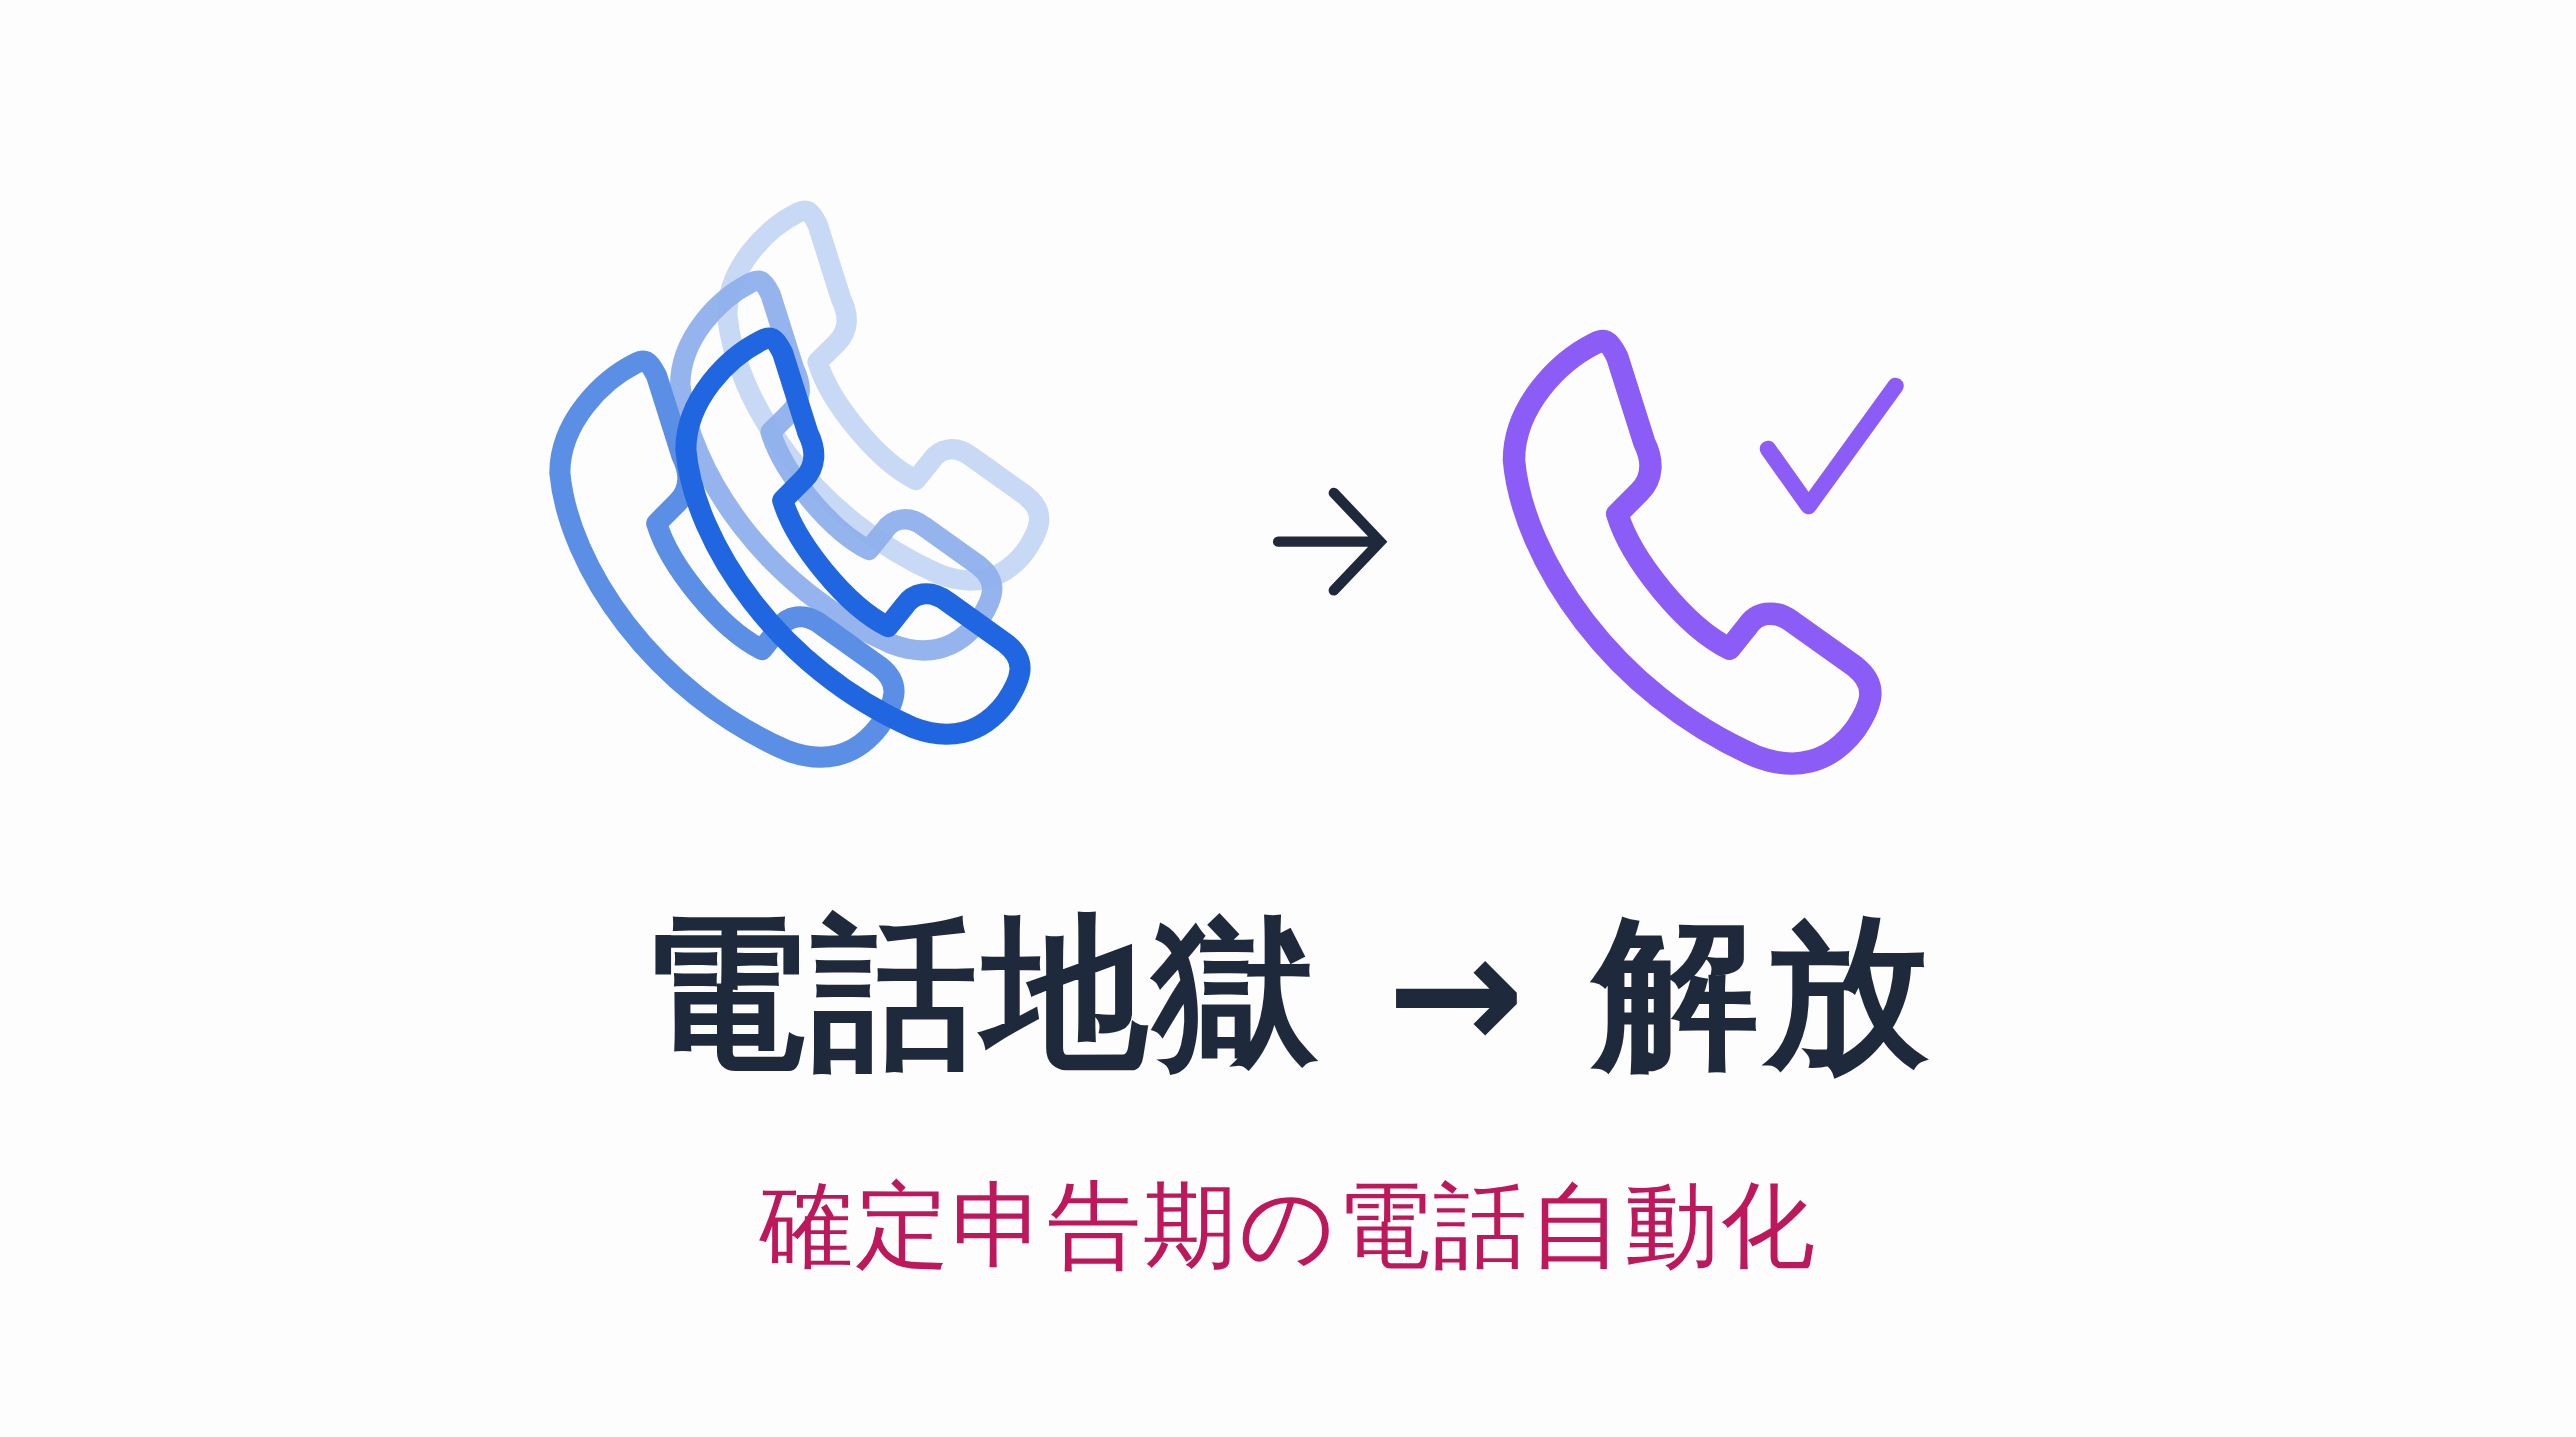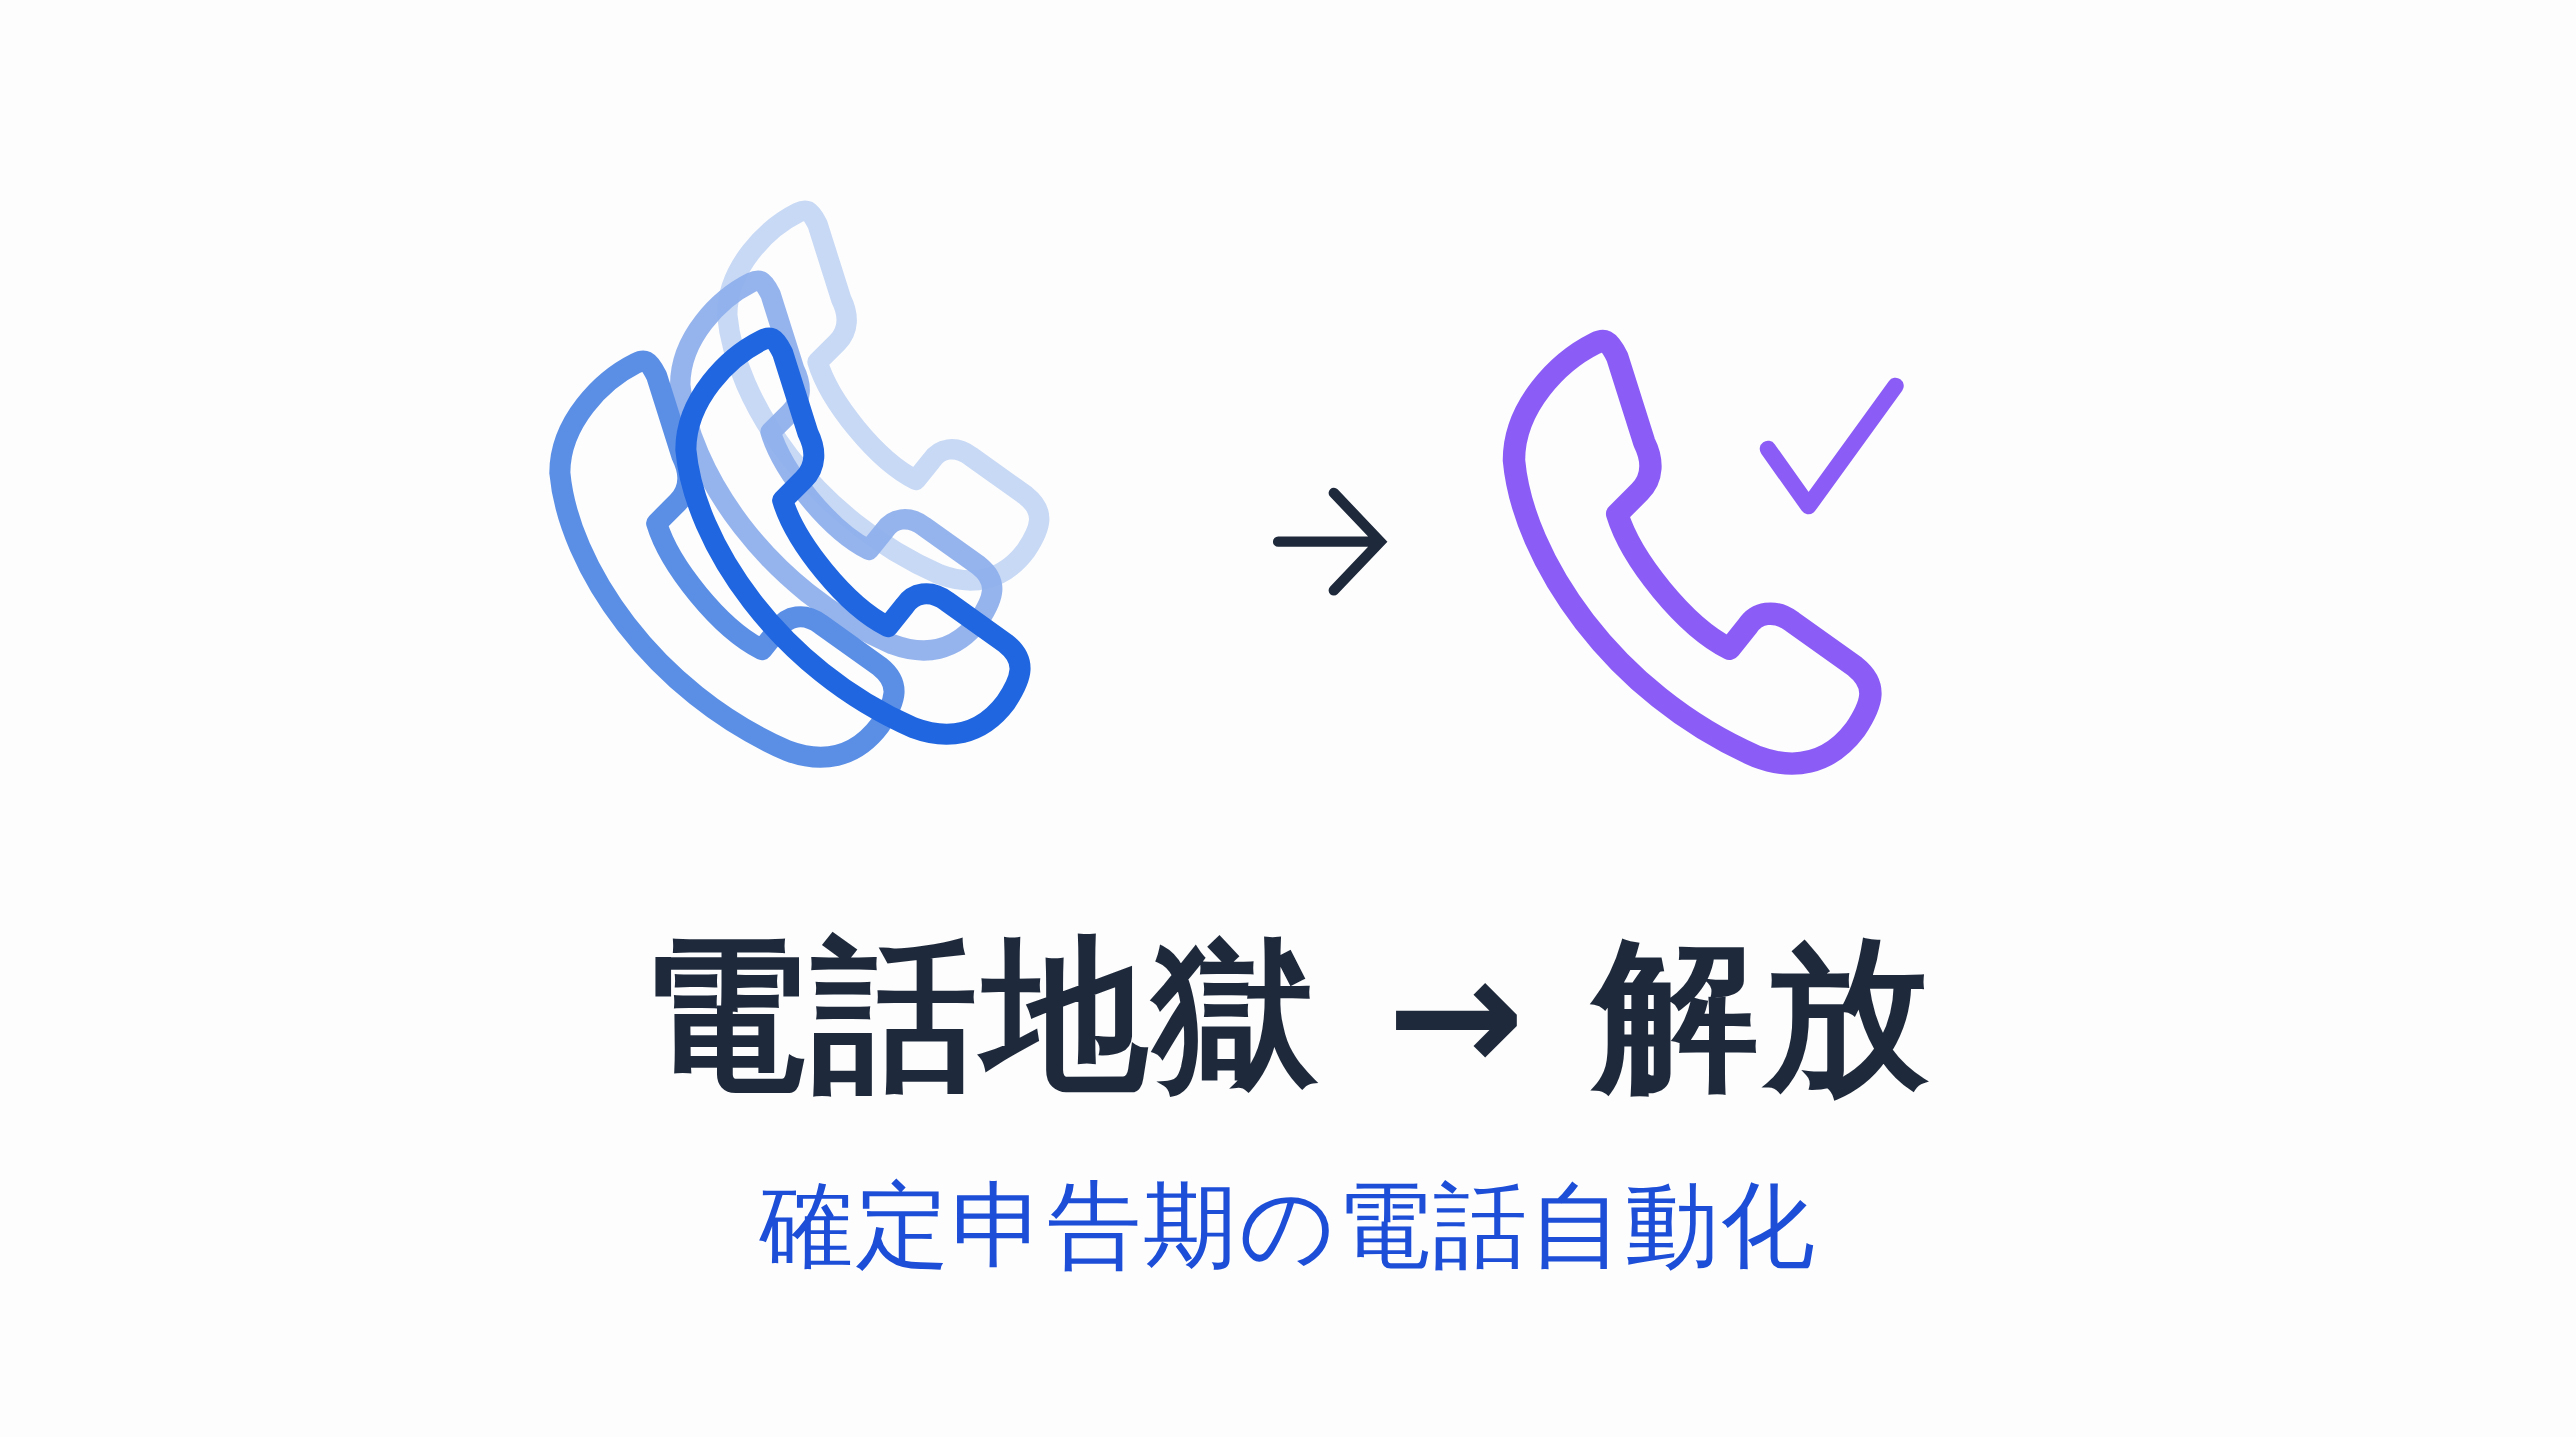--- a/index.html
+++ b/index.html
@@ -1,19 +1,19 @@
 <!DOCTYPE html>
 <html style="font-size:15px"><head>
 <meta charset="utf-8">
 <style>
   html,body{margin:0;padding:0;}
   body{width:2576px;height:1438px;background:#fdfdfd;position:relative;overflow:hidden;font-family:"DejaVu Sans","Liberation Sans",sans-serif;}
   .abs{position:absolute;}
-  .title{left:0;width:2576px;top:908px;text-align:center;font-size:165px;font-weight:bold;color:#1e293b;letter-spacing:5.6px;line-height:215px;white-space:nowrap;}
-  .subtitle{left:0;width:2576px;top:1165px;text-align:center;font-size:94px;color:#1d4ed8;line-height:122px;letter-spacing:1.9px;white-space:nowrap;}
+  .title{left:0;width:2576px;top:886px;text-align:center;font-size:165px;font-weight:bold;color:#1e293b;letter-spacing:5.6px;line-height:215px;white-space:nowrap;}
+  .subtitle{left:0;width:2576px;top:1165px;text-align:center;font-size:94px;color:#be185d;line-height:122px;letter-spacing:1.9px;white-space:nowrap;}
   svg{position:absolute;overflow:visible;}
 </style>
 </head>
 <body>
 
 <svg width="0" height="0" style="position:absolute">
   <defs>
     <path id="handset" d="M22 4 C14 8 4 18 4 30 C6 52 26 82 58 96 C66 99 74 98 80 90 C84 84 85 80 80 76 L66 66 C62 63 58 64 56 67 L52 72 C42 67 30 52 27 42 L32 37 C35 34 35 30 33 26 L27 7 C25 3 24 3 22 4 Z"></path>
   </defs>
 </svg>

